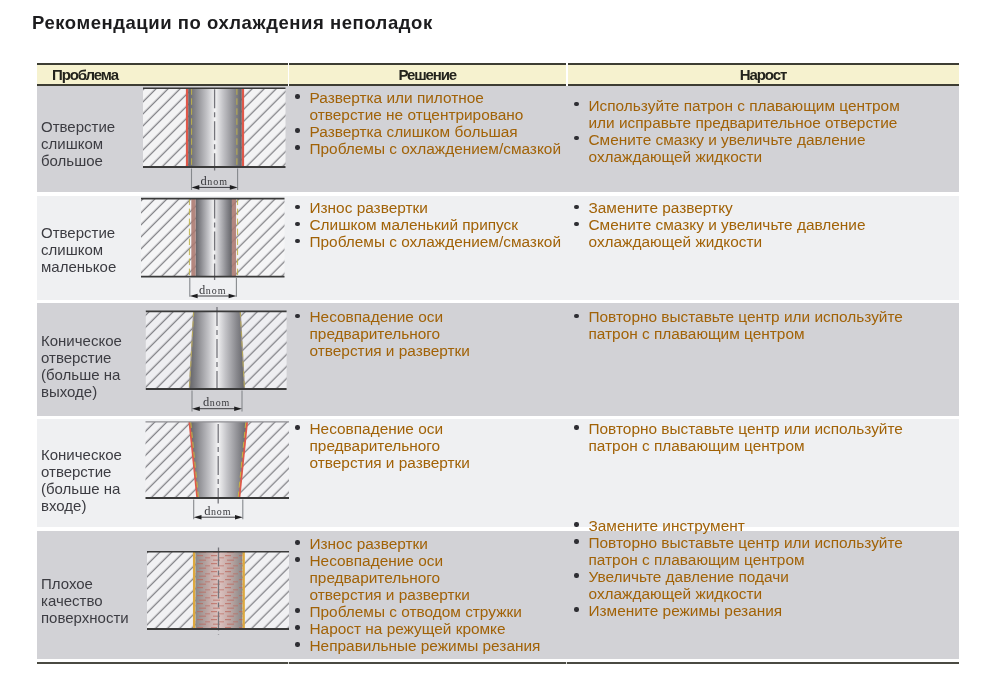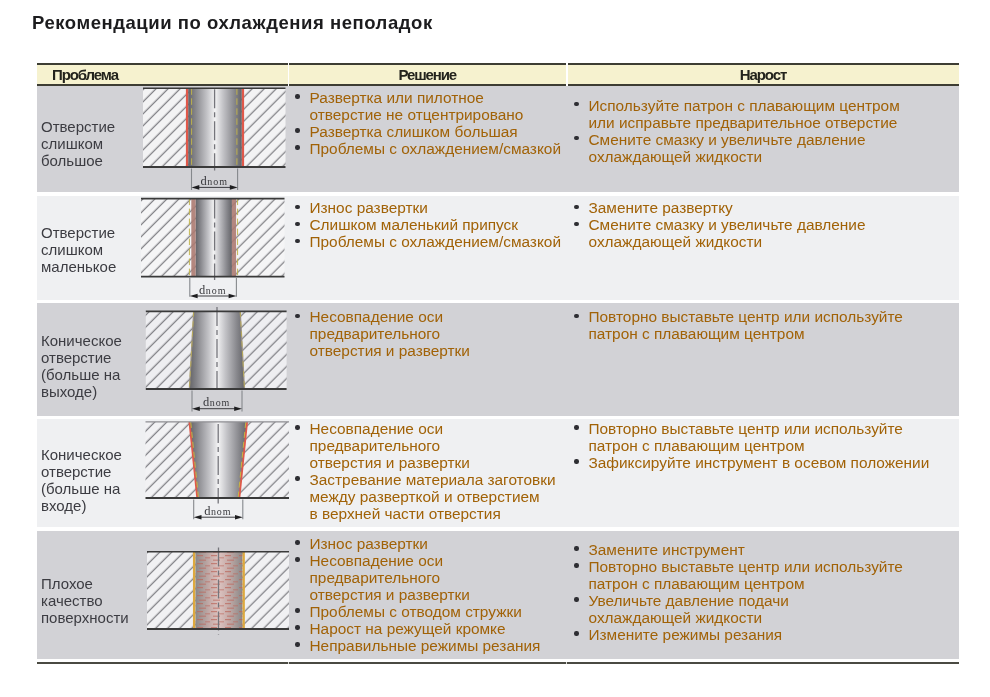--- a/index.html
+++ b/index.html
@@ -49,34 +49,32 @@
     <div class="li"><span class="b"></span>Смените смазку и увеличьте давление<br>охлаждающей жидкости</div>
   </div>
 <div class="t" style="left:288.5px;top:308.3px;width:277.5px;">
     <div class="li"><span class="b"></span>Несовпадение оси<br>предварительного<br>отверстия и развертки</div>
   </div>
 <div class="t" style="left:567.5px;top:308.3px;width:391.0px;">
     <div class="li"><span class="b"></span>Повторно выставьте центр или используйте<br>патрон с плавающим центром</div>
   </div>
 <div class="t" style="left:288.5px;top:420.0px;width:277.5px;">
     <div class="li"><span class="b"></span>Несовпадение оси<br>предварительного<br>отверстия и развертки</div>
-    <div class="li"><span class="b"></span>Застревание материала заготовки<br>между разверткой и отверстием<br>в верхней части отверстия</div>
   </div>
 <div class="t" style="left:567.5px;top:420.0px;width:391.0px;">
     <div class="li"><span class="b"></span>Повторно выставьте центр или используйте<br>патрон с плавающим центром</div>
-    <div class="li"><span class="b"></span>Зафиксируйте инструмент в осевом положении</div>
   </div>
 <div class="t" style="left:288.5px;top:534.8px;width:277.5px;">
     <div class="li"><span class="b"></span>Износ развертки</div>
     <div class="li"><span class="b"></span>Несовпадение оси<br>предварительного<br>отверстия и развертки</div>
     <div class="li"><span class="b"></span>Проблемы с отводом стружки</div>
     <div class="li"><span class="b"></span>Нарост на режущей кромке</div>
     <div class="li"><span class="b"></span>Неправильные режимы резания</div>
   </div>
-<div class="t" style="left:567.5px;top:541px;width:391.0px;">
+<div class="t" style="left:567.5px;top:517px;width:391.0px;">
     <div class="li"><span class="b"></span>Замените инструмент</div>
     <div class="li"><span class="b"></span>Повторно выставьте центр или используйте<br>патрон с плавающим центром</div>
     <div class="li"><span class="b"></span>Увеличьте давление подачи<br>охлаждающей жидкости</div>
     <div class="li"><span class="b"></span>Измените режимы резания</div>
   </div>
 <svg style="position:absolute;left:140px;top:87px;" width="150" height="105" viewBox="0 0 150 105">
     <defs>
 <pattern id="h1" patternUnits="userSpaceOnUse" width="8.5" height="8.5" patternTransform="rotate(45)">
 <rect width="8.6" height="8.6" fill="#f3f3f4"></rect>
         <line x1="4" y1="-1" x2="4" y2="9.6" stroke="#5c5c62" stroke-width="0.95"></line>

